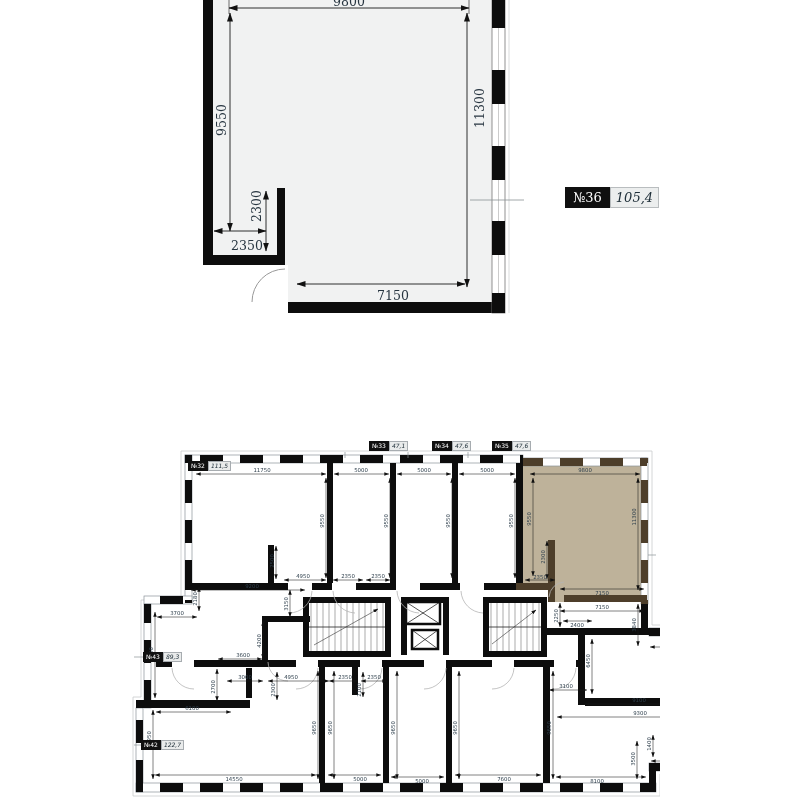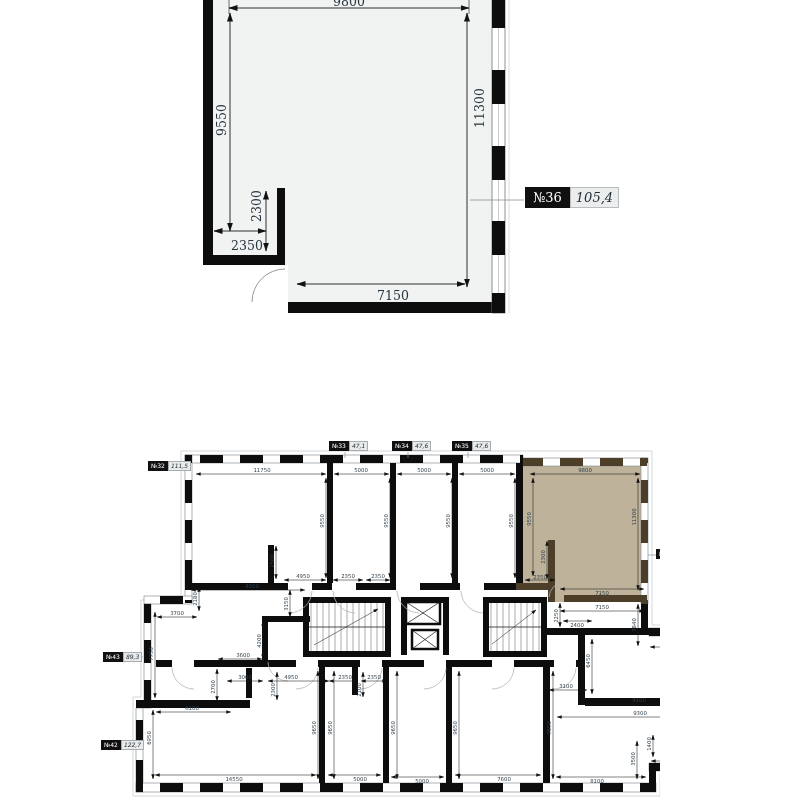--- a/index.html
+++ b/index.html
@@ -8,21 +8,21 @@
   #stage svg{position:absolute;left:0;top:0;}
   
   text.sm{font-family:"DejaVu Sans",sans-serif;font-size:5.4px;fill:#2e3f4c;
           text-anchor:middle;dominant-baseline:central;}
   text.lg{font-family:"DejaVu Serif",serif;font-size:12.5px;fill:#273540;
           text-anchor:middle;dominant-baseline:central;}
   line.dline{stroke:#1a1a1a;}
   
   .ulabel{position:absolute;display:flex;align-items:stretch;line-height:1;}
   .ulabel .un{background:#101010;color:#fff;padding:2px 3px;font-size:6px;
-              font-family:"DejaVu Sans",sans-serif;white-space:nowrap;}
+              font-family:"DejaVu Sans",sans-serif;white-space:nowrap;margin-left:40px;}
   .ulabel .ua{background:#e9ebeb;border:1px solid #a7acb0;color:#20303a;
               padding:1px 2px;font-size:6px;white-space:nowrap;display:flex;align-items:center;font-style:italic;}
   .ulabel-lg .un{font-size:13px;padding:4px 8px;font-family:"DejaVu Serif",serif;}
   .ulabel-lg .ua{font-size:13px;padding:3px 5px;background:#eceeee;border:1px solid #b9bdbf;
                  font-family:"DejaVu Serif",serif;}
 </style>
 </head>
 <body>
 
 <div id="stage">

